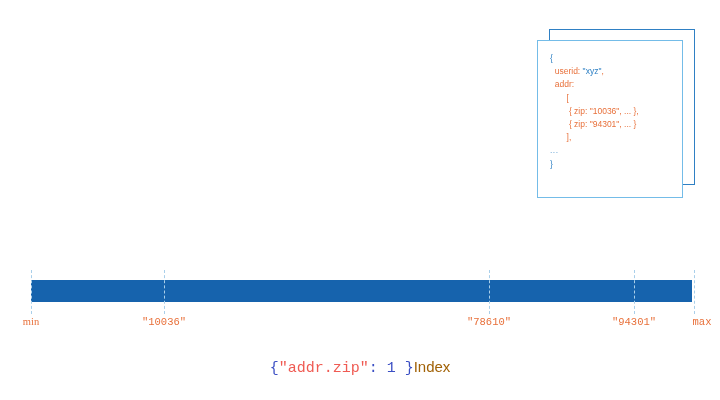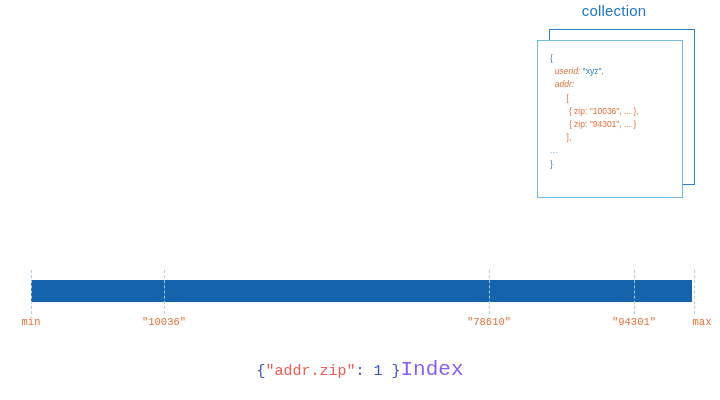--- a/index.html
+++ b/index.html
@@ -58,21 +58,21 @@
     left: 12px;
     top: 11px;
     font-family: "Liberation Sans", sans-serif;
     font-size: 8.5px;
     line-height: 13.2px;
     color: #e8703a;
     white-space: pre;
   }
   .jline { display: block; white-space: pre; }
   .brace   { color: #2f80c4; }
-  .key     { color: #e8703a; font-style: italic; }
+  .key     { color: #e8703a; }
   .strval  { color: #2f80c4; }
   .orange  { color: #e8703a; }
   .ellipsis{ color: #6aa6d6; letter-spacing: .5px; }
 
   
   #index-bar-area {
     position: absolute;
     left: 0;
     top: 262px;
     width: 720px;
@@ -112,47 +112,46 @@
     text-align: center;
     white-space: nowrap;
   }
   .cap-mono {
     font-family: "Liberation Mono", monospace;
     font-size: 15px;
   }
   .cap-blue { color: #3b4fc4; }
   .cap-red  { color: #ef5b53; }
   .cap-word {
-    font-family: Liberation Mono, monospace;
-    font-size: 21px;
-    color: #8b5cf6;
+    font-family: Liberation Sans, sans-serif;
+    font-size: 15px;
+    color: #a16207;
   }
 </style>
 </head>
 <body>
 
 <div id="collection-group">
 
-  <div id="collection-title">collection</div>
 
   <div class="doc-card" id="doc-card-back"></div>
 
   <div class="doc-card" id="doc-card-front">
     <div id="doc-json"><span class="jline"><span class="brace">{</span></span><span class="jline"><span class="key">  userid: </span><span class="strval">"xyz"</span><span class="key">,</span></span><span class="jline"><span class="key">  addr:</span></span><span class="jline"><span class="orange">       [</span></span><span class="jline"><span class="orange">        { zip: "10036", ... },</span></span><span class="jline"><span class="orange">        { zip: "94301", ... }</span></span><span class="jline"><span class="orange">       ],</span></span><span class="jline"><span class="ellipsis">...</span></span><span class="jline"><span class="brace">}</span></span></div>
   </div>
 
 </div>
 
 <div id="index-bar-area">
 
   <div id="index-bar"></div>
 
   <div id="tick-container">
       <div class="tick" style="left: 31px;"></div>
-      <div class="tick-label" style="left: 31px;">min</div>
+      <div class="tick-label" style="left: 31px; font-family: Liberation Serif, serif;">min</div>
       <div class="tick" style="left: 164px;"></div>
       <div class="tick-label" style="left: 164px;">"10036"</div>
       <div class="tick" style="left: 489px;"></div>
       <div class="tick-label" style="left: 489px;">"78610"</div>
       <div class="tick" style="left: 634px;"></div>
       <div class="tick-label" style="left: 634px;">"94301"</div>
       <div class="tick" style="left: 694px;"></div>
       <div class="tick-label" style="left: 702px;">max</div>
     </div>
 

